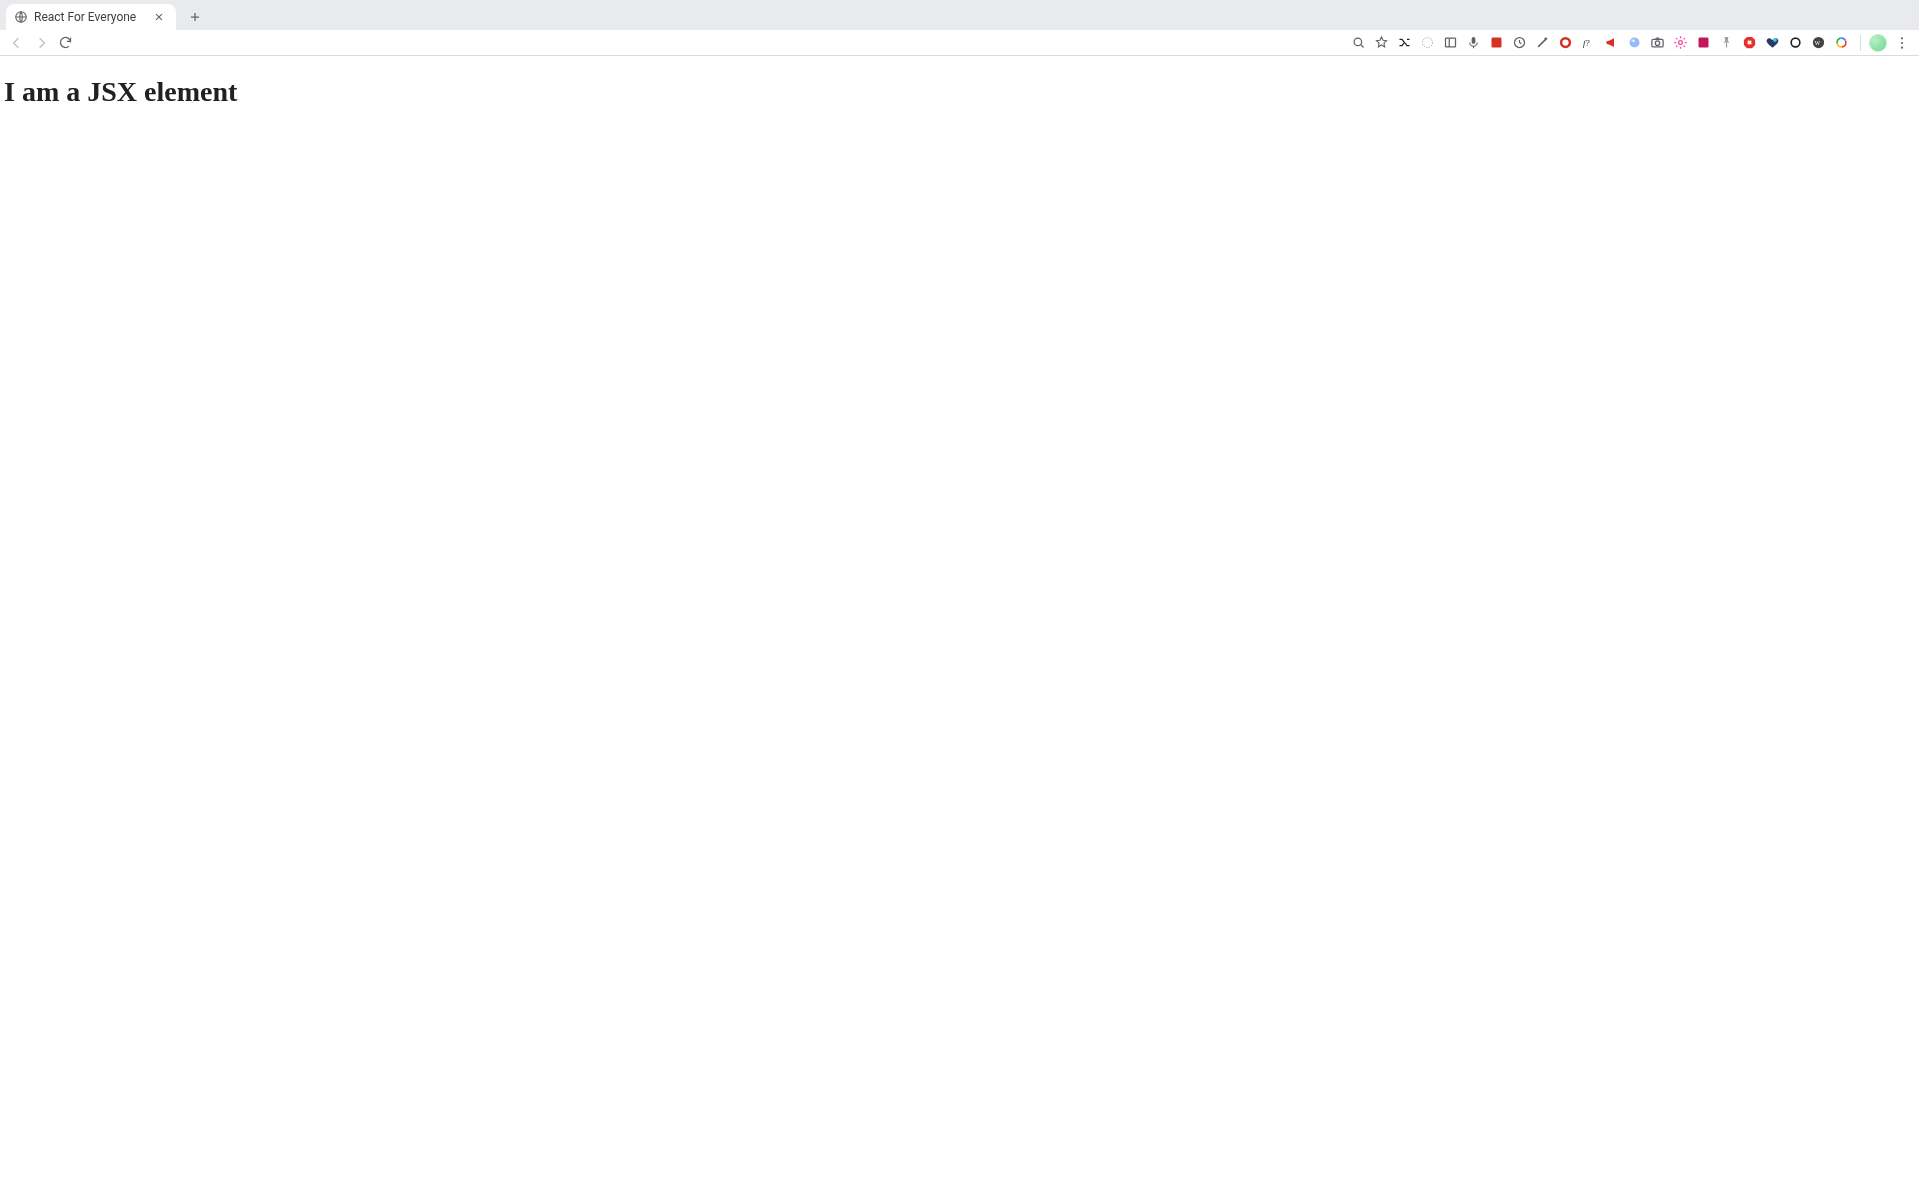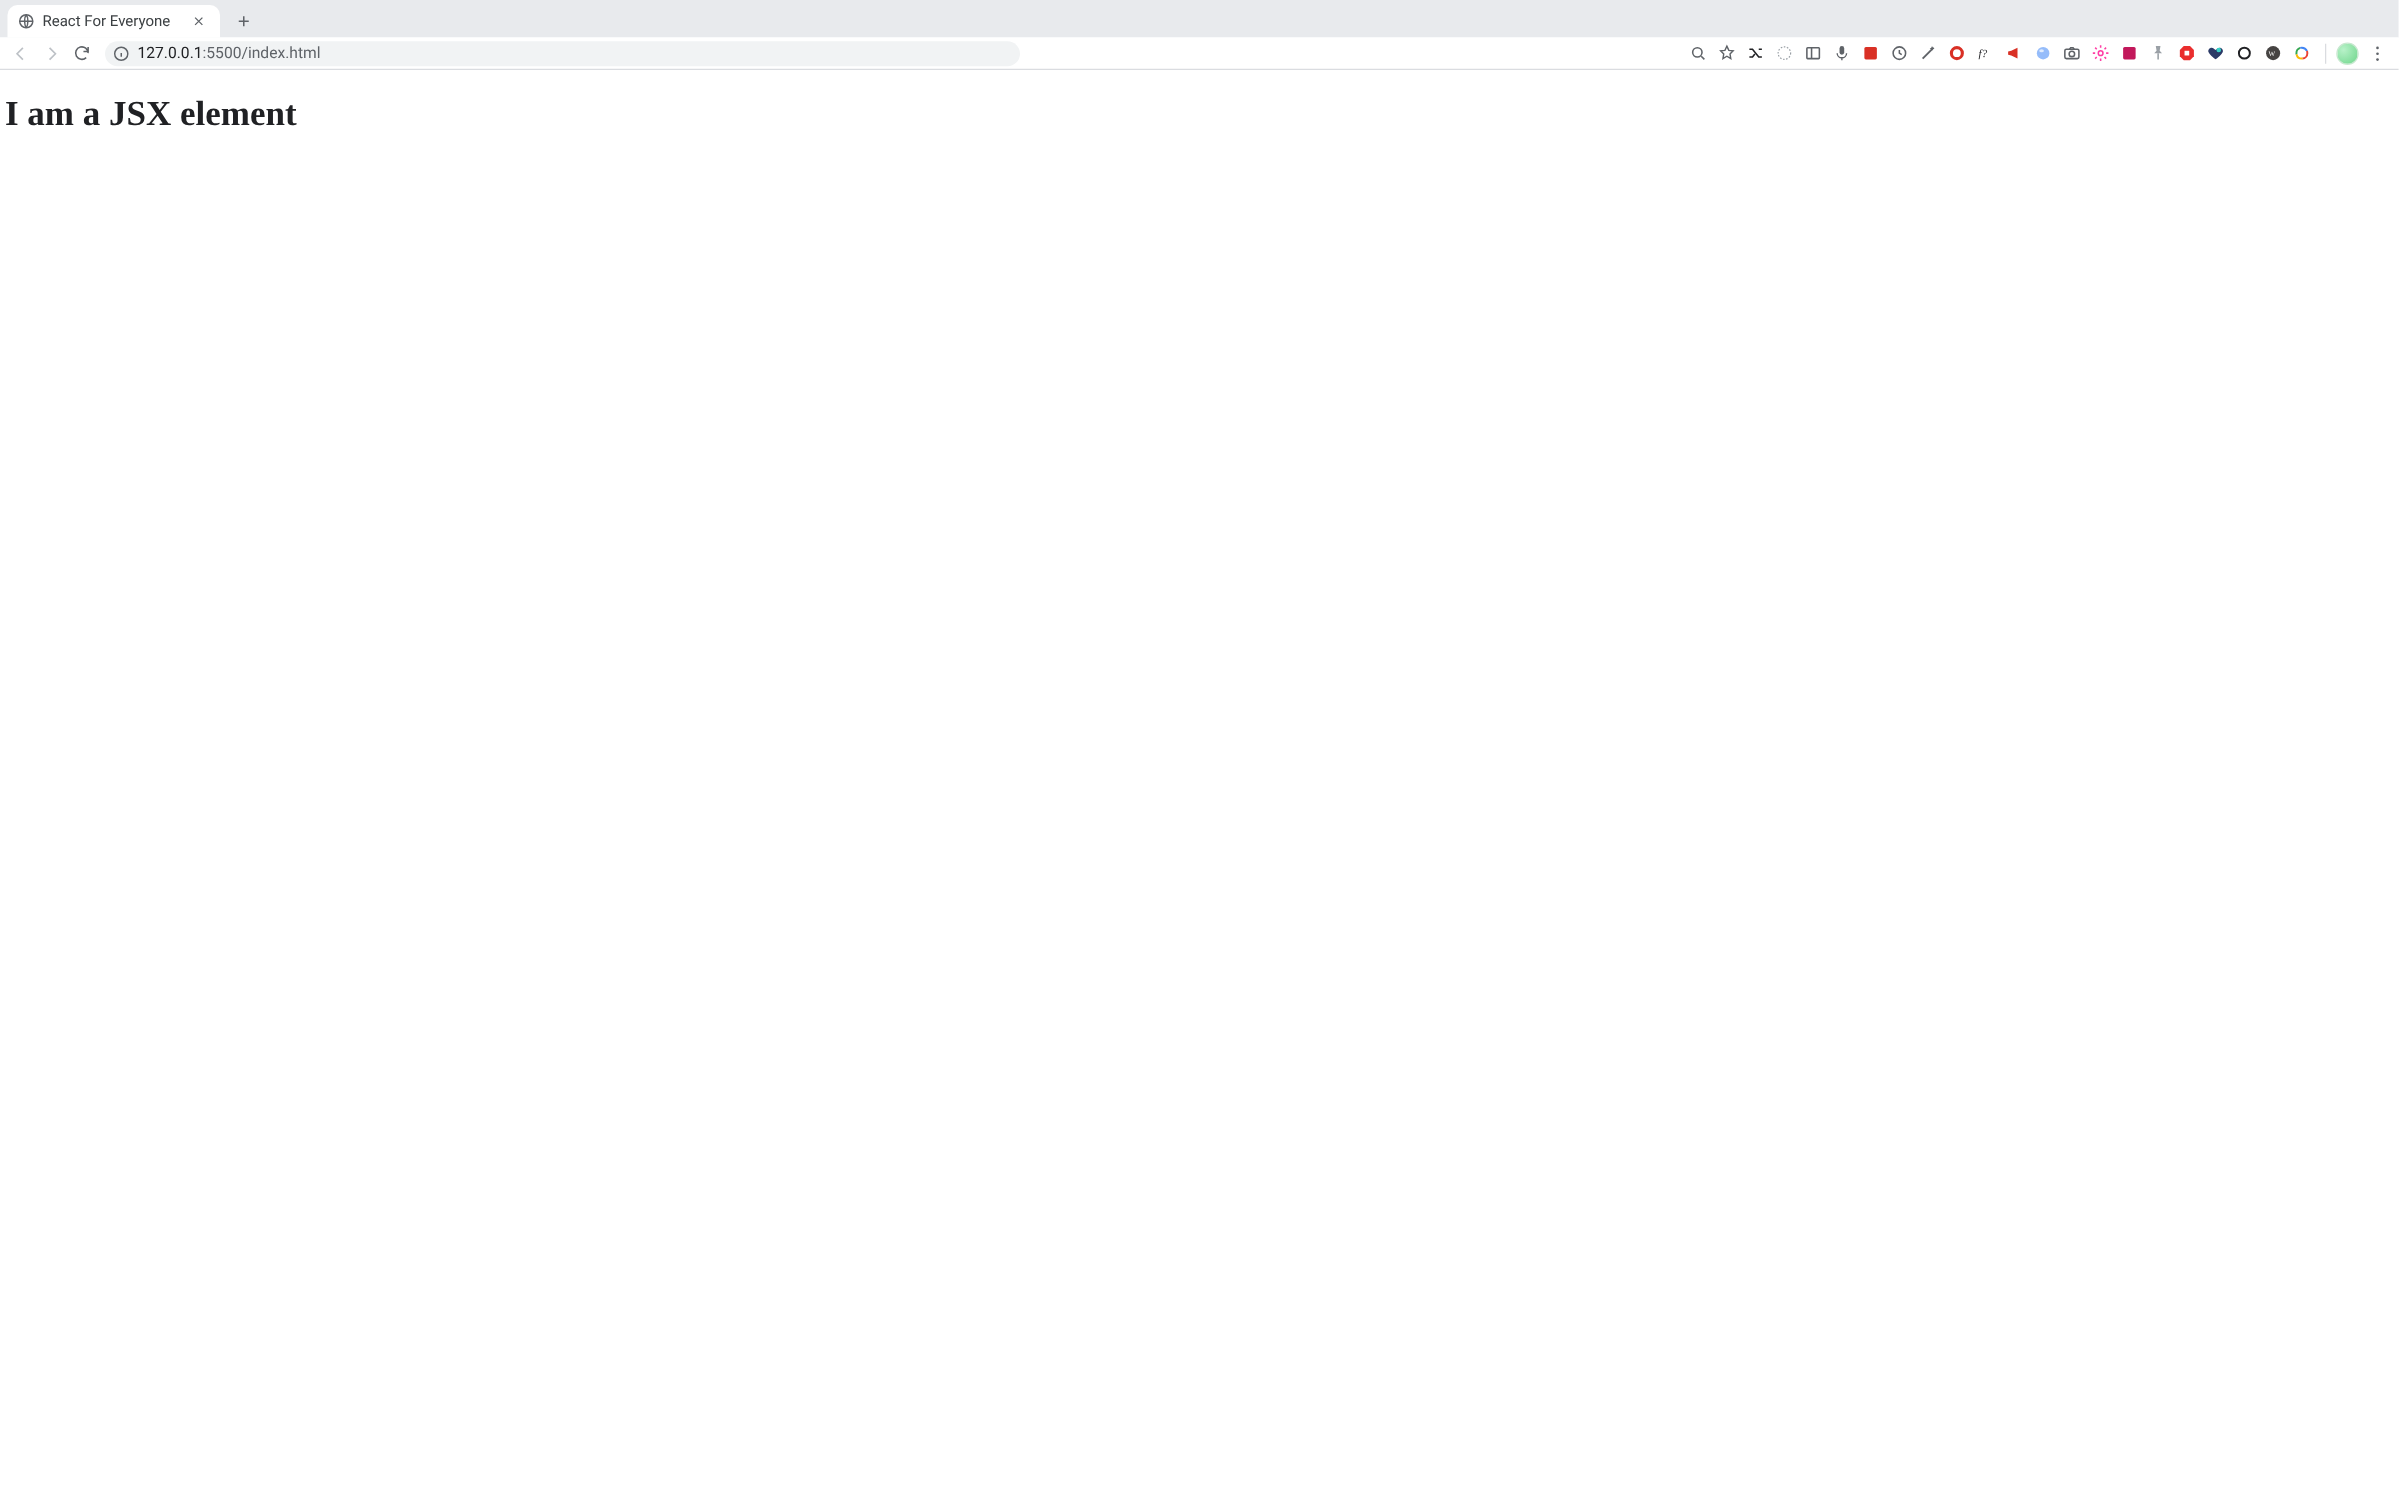--- a/index.html
+++ b/index.html
@@ -165,31 +165,20 @@
     <svg viewBox="0 0 24 24" width="16" height="16" fill="none" stroke="currentColor" stroke-width="2">
       <path d="M10 5l7 7-7 7"></path>
     </svg>
   </div>
   <div class="nav-icon">
     <svg viewBox="0 0 24 24" width="15" height="15" fill="none" stroke="currentColor" stroke-width="2">
       <path d="M20 12a8 8 0 10-2.5 5.8M20 4v6h-6"></path>
     </svg>
   </div>
 
-  <div class="omnibox">
-    <span class="info-icon">
-      <svg viewBox="0 0 24 24" width="14" height="14" fill="none" stroke="currentColor" stroke-width="2">
-        <circle cx="12" cy="12" r="9"></circle>
-          <path d="M12 8h.01M12 11v5"></path>
-      </svg>
-    </span>
-    <span>
-      <span class="url-host">127.0.0.1</span><span class="url-path">:5500/index.html</span>
-    </span>
-  </div>
 
   <div class="toolbar-spacer"></div>
 
   <div class="ext-cluster" id="ext-cluster">
       <div class="ext-icon">
         <svg viewBox="0 0 24 24" width="15" height="15">
           <circle cx="11" cy="11" r="6" fill="none" stroke="#5f6368" stroke-width="2"></circle>
           <path d="M20 20l-4-4" stroke="#5f6368" stroke-width="2"></path>
         </svg>
       </div>

